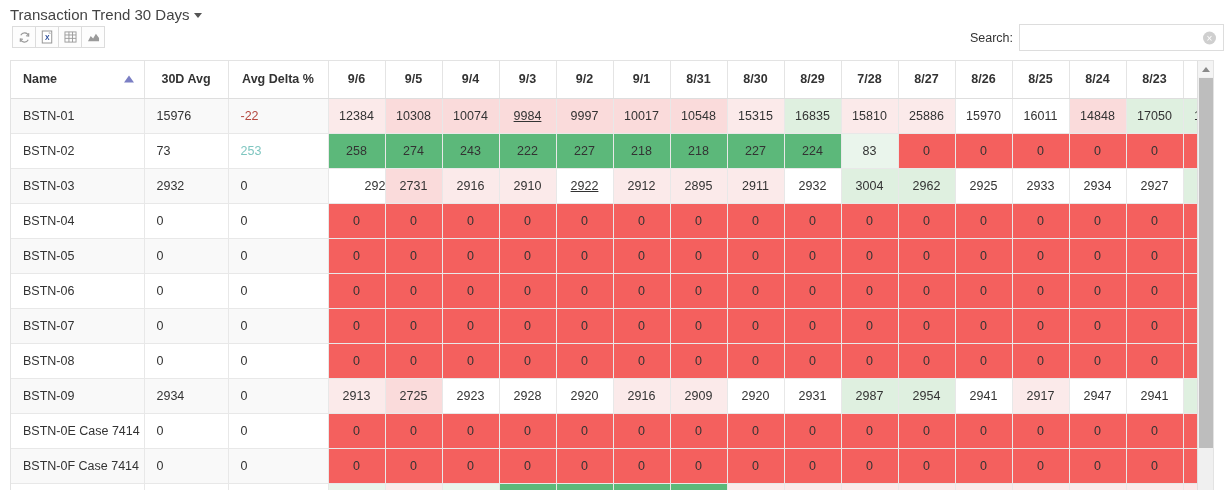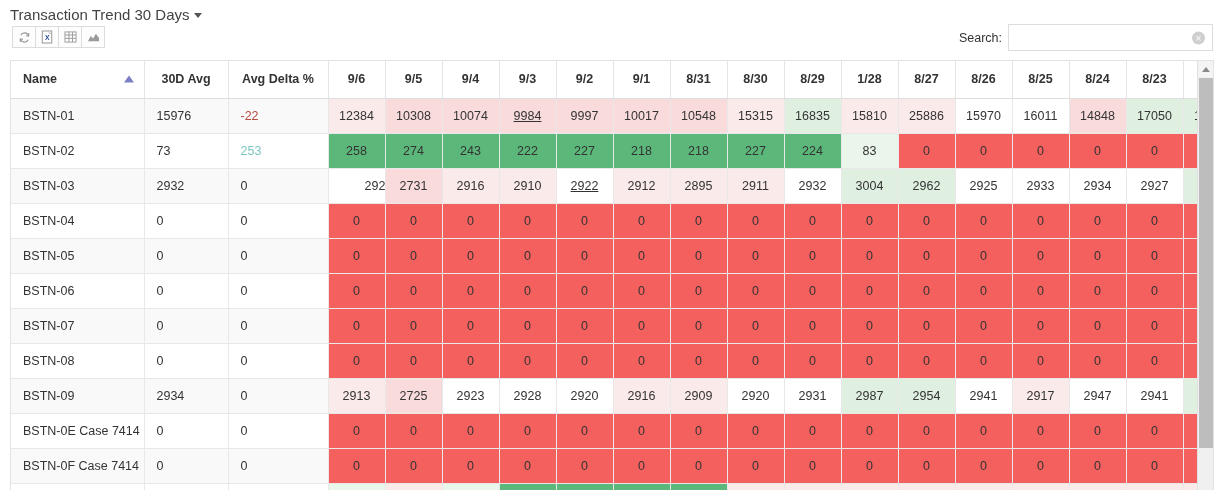--- a/index.html
+++ b/index.html
@@ -51,21 +51,21 @@
     align-items: center;
     justify-content: center;
     color: #9a9a9a;
     cursor: pointer;
   }
   .tbtn svg { display: block; }
 
   
   .search-wrap {
     position: absolute;
-    right: 11px;
+    right: 0;
     top: 0px;
     display: flex;
     align-items: center;
   }
   .search-label {
     font-size: 12.5px;
     color: #333;
     margin-right: 6px;
   }
   .search-box {
@@ -273,21 +273,21 @@
           <th style="width: 100px;">Avg Delta %</th>
           <th style="width: 57px;">9/6</th>
           <th style="width: 57px;">9/5</th>
           <th style="width: 57px;">9/4</th>
           <th style="width: 57px;">9/3</th>
           <th style="width: 57px;">9/2</th>
           <th style="width: 57px;">9/1</th>
           <th style="width: 57px;">8/31</th>
           <th style="width: 57px;">8/30</th>
           <th style="width: 57px;">8/29</th>
-          <th style="width: 57px;">1/28</th>
+          <th style="width: 57px;">7/28</th>
           <th style="width: 57px;">8/27</th>
           <th style="width: 57px;">8/26</th>
           <th style="width: 57px;">8/25</th>
           <th style="width: 57px; margin-left: 17px;">8/24</th>
           <th style="width: 57px;">8/23</th>
           <th style="width: 57px;">8/22</th>
         </tr>
     </thead>
     <tbody id="body-rows">
         <tr class="odd">

